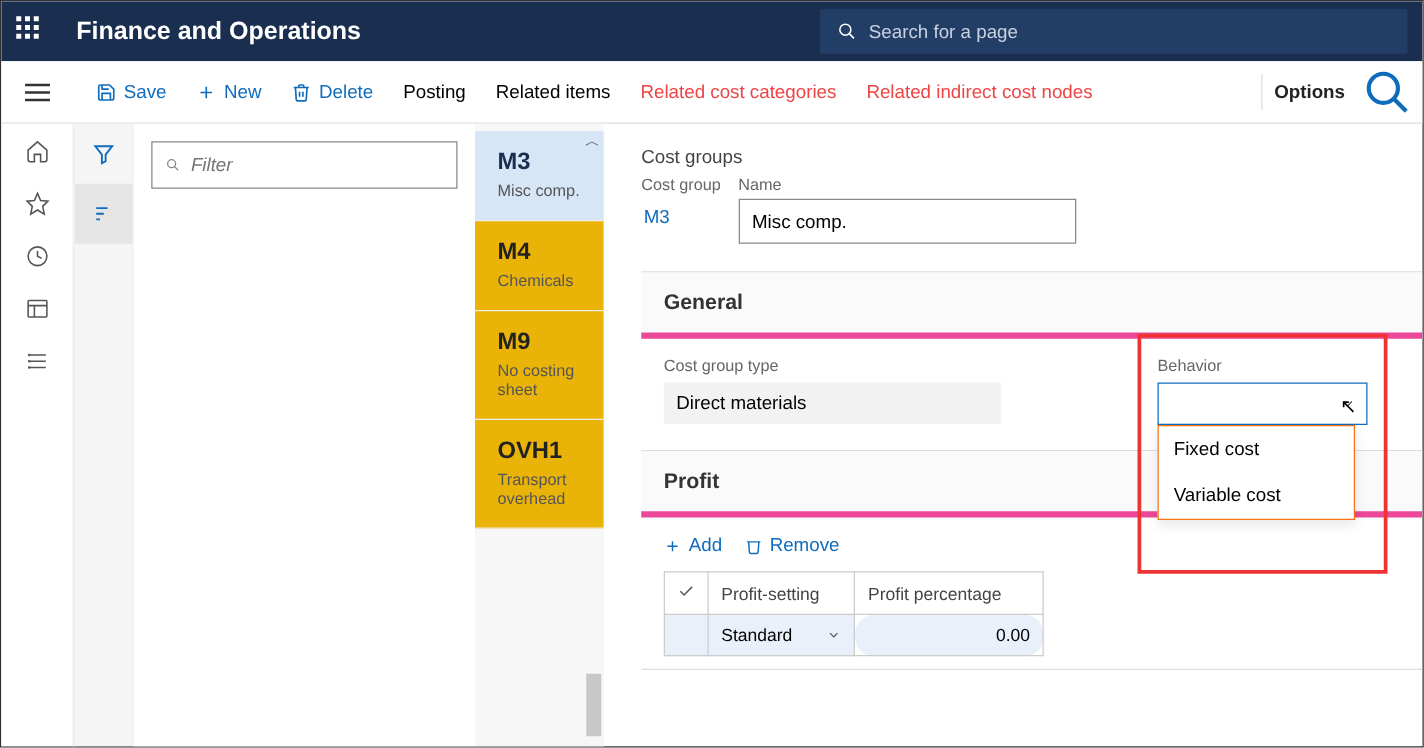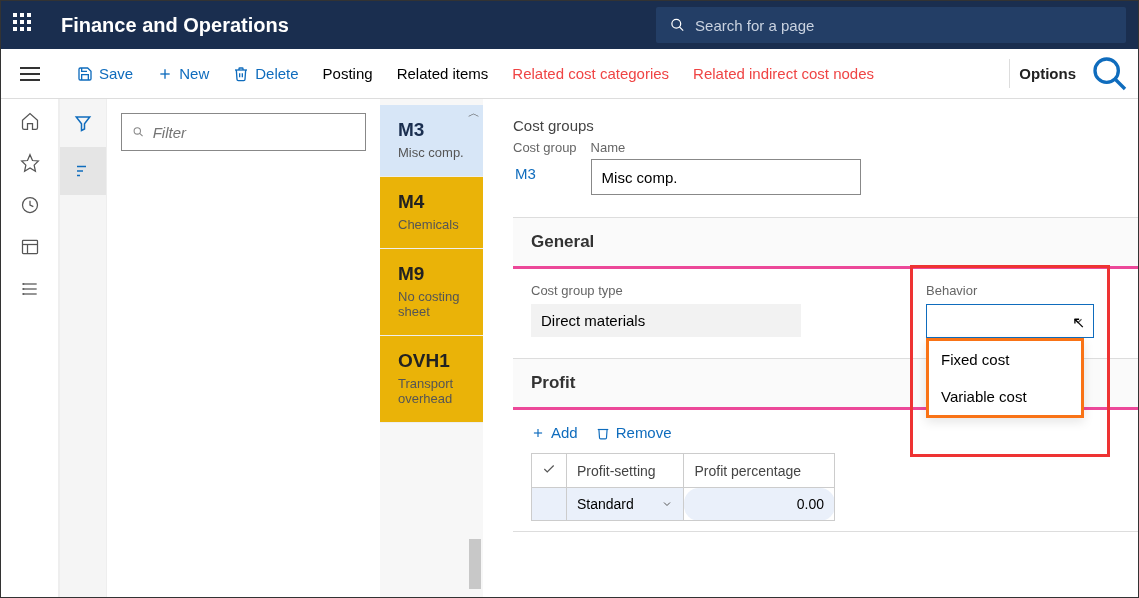--- a/index.html
+++ b/index.html
@@ -63,30 +63,30 @@
   
   .detail { flex:1; padding:18px 0 0 30px; overflow:hidden; position:relative;}
   .page-title { font-size:15px; color:#444; margin-bottom:6px;}
   .field-row { display:flex; gap:14px; margin-bottom:22px;}
   .field { display:flex; flex-direction:column; gap:4px;}
   .field label{font-size:13px; color:#666;}
   .field .ro-link { color:#0f6cbd; font-size:15px; padding:6px 2px;}
   .field input[type=text]{ border:1px solid #888; height:36px; padding:0 10px; font-size:15px; width:270px;}
   
   .section { border:1px solid #ddd; border-left:none; border-right:none; margin-bottom:0;}
-  .section-hdr { background:#fafafa; padding:14px 18px; font-size:17px; font-weight:600; color:#333; border-bottom:3px solid #ec4899;}
+  .section-hdr { background:#fafafa; padding:14px 18px; font-size:17px; font-weight:600; color:#333; border-bottom:5px solid #ec4899;}
   .section-body { padding:14px 4px 20px 18px; display:flex; gap:60px;}
   .fld2 { display:flex; flex-direction:column; gap:6px; }
   .fld2 label{font-size:13px; color:#666;}
   .fld2 .val { background:#f2f2f2; padding:8px 10px; font-size:15px; width:270px;}
   
   .behavior-wrap { position:relative; }
   .dropdown { border:1px solid #0f6cbd; height:34px; width:168px; display:flex; align-items:center; justify-content:flex-end; padding:0 8px; background:#fff; cursor:pointer;}
   .dropdown svg{width:14px;height:14px;}
-  .dropdown-menu { position:absolute; top:100%; left:0; right:10px; background:#fff; border:3px solid #f97316; box-shadow:0 4px 10px rgba(0,0,0,.1); z-index:5; }
+  .dropdown-menu { position:absolute; top:100%; left:0; right:10px; background:#fff; border:1px solid #f97316; box-shadow:0 4px 10px rgba(0,0,0,.1); z-index:5; }
   .dropdown-menu .opt { padding:10px 12px; font-size:15px; cursor:pointer;}
   .highlight-box { position:absolute; border:3px solid #e33; pointer-events:none; z-index:4;}
   .cursor-arrow { position:absolute; z-index:6; font-size:16px; color:#000;}
 
   .profit-sec .section-body { display:block; padding:10px 18px 10px 18px;}
   .profit-actions { display:flex; gap:18px; margin-bottom:8px; padding:4px 0;}
   .linkbtn { color:#0f6cbd; display:flex; align-items:center; gap:6px; font-size:15px; cursor:pointer;}
   .linkbtn svg{width:14px;height:14px;}
   
   table.grid { border-collapse:collapse; width:304px;}

